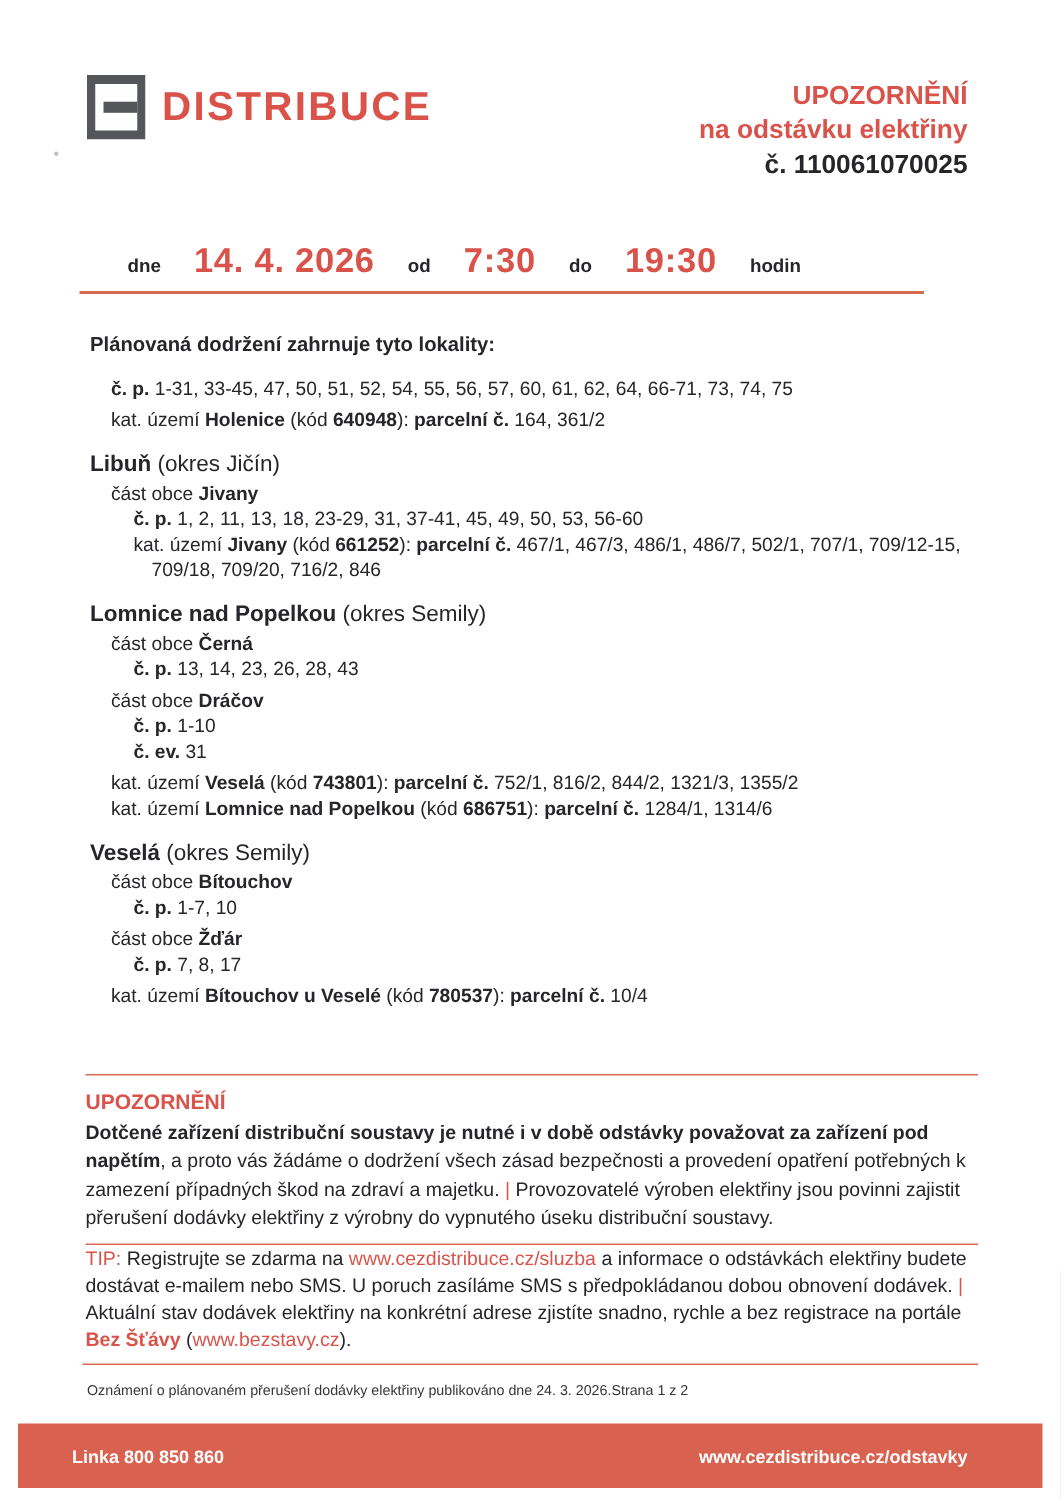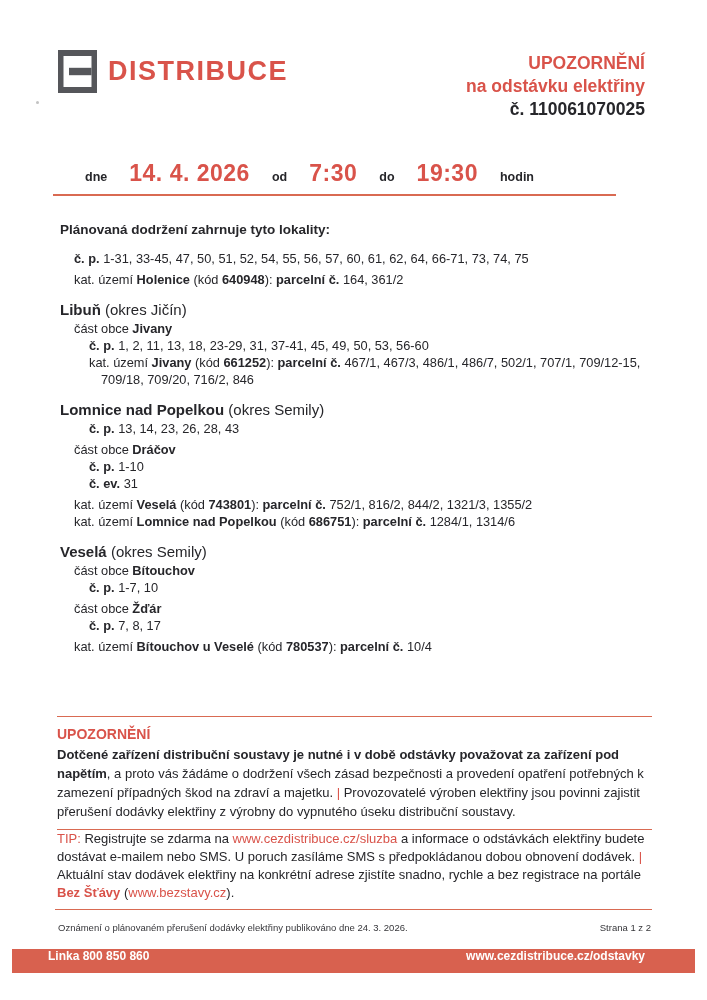--- a/index.html
+++ b/index.html
@@ -38,23 +38,23 @@
   .row.hang{padding-left:41px;text-indent:-12px;}
 
   
   .bottom{position:absolute;top:716px;left:57px;right:55px;border-top:1.5px solid var(--rule);}
   .blk-h{color:var(--red);font-weight:bold;font-size:14px;margin:9px 0 3px 0;}
   .para{font-size:13px;line-height:19px;margin:0;}
   .para2{font-size:13px;line-height:18px;margin:0;}
   .divider{border:none;border-top:1.5px solid var(--rule);margin:8px 0 0 0;}
 
   .footnote-rule{position:absolute;top:909px;left:55px;right:55px;border:none;border-top:1.5px solid var(--rule);margin:0;}
-  .footnote{position:absolute;top:922px;left:58px;right:56px;display:flex;justify-content:space-between;font-size:9.5px;color:#36363a;}
+  .footnote{position:absolute;top:922px;left:58px;right:56px;display:flex;justify-content:flex-start;font-size:9.5px;color:#36363a;}
 
-  .banner{position:absolute;top:949px;left:12px;right:12px;height:24px;background:var(--banner);display:flex;justify-content:space-between;align-items:flex-start;padding:0 50px 0 36px;box-sizing:border-box;}
+  .banner{position:absolute;top:949px;left:12px;right:12px;height:43px;background:var(--banner);display:flex;justify-content:space-between;align-items:center;padding:0 50px 0 36px;box-sizing:border-box;}
   .banner span{color:#fff;font-weight:bold;font-size:12px;}
 
   .artifact{position:absolute;top:101px;left:36px;width:3px;height:3px;background:#9a9a9a;border-radius:50%;opacity:.6;}
 </style>
 </head>
 <body>
 
 <div class="page">
 
   <div class="artifact"></div>
@@ -93,20 +93,21 @@
           <div class="row ind1 gap"><span>kat. území </span><span class="b">Holenice</span><span> (kód </span><span class="b">640948</span><span>): </span><span class="b">parcelní č.</span><span> 164, 361/2</span></div>
         </section>
         <section class="loc">
           <div class="loc-h"><span class="b">Libuň</span><span> (okres Jičín)</span></div>
           <div class="row ind1"><span>část obce </span><span class="b">Jivany</span></div>
           <div class="row ind2"><span class="b">č. p. </span><span>1, 2, 11, 13, 18, 23-29, 31, 37-41, 45, 49, 50, 53, 56-60</span></div>
           <div class="row ind2 hang"><span>kat. území </span><span class="b">Jivany</span><span> (kód </span><span class="b">661252</span><span>): </span><span class="b">parcelní č.</span><span> 467/1, 467/3, 486/1, 486/7, 502/1, 707/1, 709/12-15, 709/18, 709/20, 716/2, 846</span></div>
         </section>
         <section class="loc">
           <div class="loc-h"><span class="b">Lomnice nad Popelkou</span><span> (okres Semily)</span></div>
+          <div class="row ind1"><span>část obce </span><span class="b">Černá</span></div>
           <div class="row ind2"><span class="b">č. p. </span><span>13, 14, 23, 26, 28, 43</span></div>
           <div class="row ind1 gap"><span>část obce </span><span class="b">Dráčov</span></div>
           <div class="row ind2"><span class="b">č. p. </span><span>1-10</span></div>
           <div class="row ind2"><span class="b">č. ev. </span><span>31</span></div>
           <div class="row ind1 gap"><span>kat. území </span><span class="b">Veselá</span><span> (kód </span><span class="b">743801</span><span>): </span><span class="b">parcelní č.</span><span> 752/1, 816/2, 844/2, 1321/3, 1355/2</span></div>
           <div class="row ind1"><span>kat. území </span><span class="b">Lomnice nad Popelkou</span><span> (kód </span><span class="b">686751</span><span>): </span><span class="b">parcelní č.</span><span> 1284/1, 1314/6</span></div>
         </section>
         <section class="loc">
           <div class="loc-h"><span class="b">Veselá</span><span> (okres Semily)</span></div>
           <div class="row ind1"><span>část obce </span><span class="b">Bítouchov</span></div>

